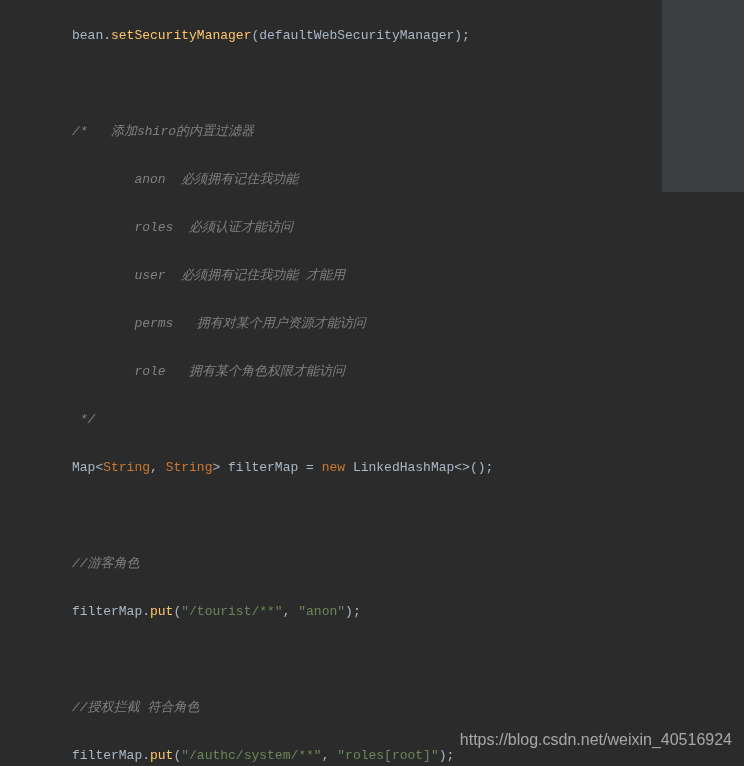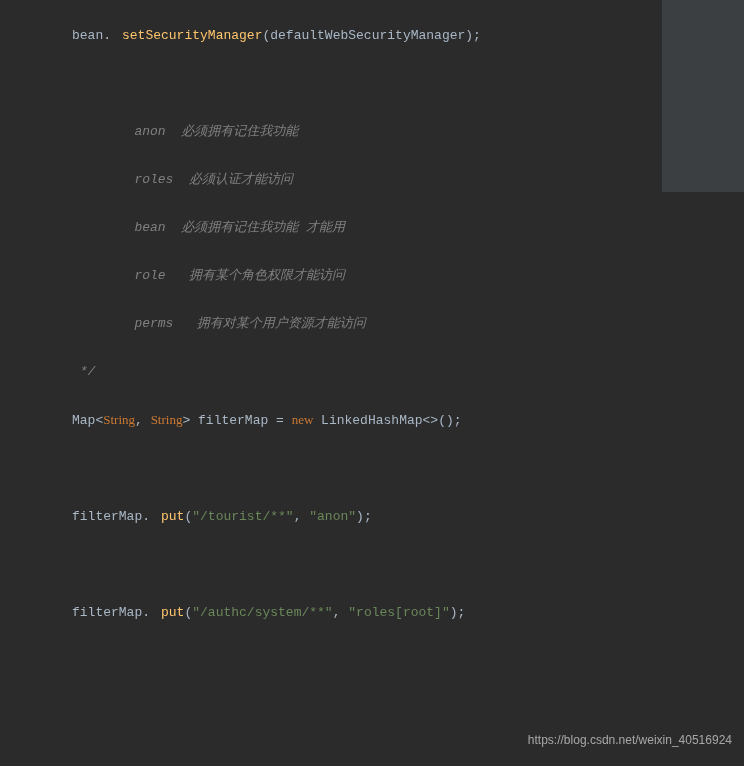--- a/index.html
+++ b/index.html
@@ -21,52 +21,55 @@
     }
     .sidebar-strip {
       position: absolute;
       right: 0;
       top: 0;
       width: 82px;
       height: 192px;
       background: #3c3f41;
     }
     .line { display: block; }
-    .kw { color: #cc7832; font-family: Liberation Serif, serif; }
-    .method { color: #ffc66d; margin-left: 11px; }
+    .kw { color: #cc7832; }
+    .method { color: #ffc66d; }
     .str { color: #6a8759; }
     .comment { color: #808080; font-style: italic; }
     .watermark {
       position: absolute;
       bottom: 14px;
       right: 12px;
       color: #d0d0d0;
-      font-size: 12px;
+      font-size: 16px;
       font-family: 'Microsoft YaHei', Arial, sans-serif;
       opacity: 0.75;
     }
   </style>
 </head>
 <body>
 
 <div class="sidebar-strip"></div>
 
 <div class="editor-area">
 <span class="line"><span>bean.</span><span class="method">setSecurityManager</span><span>(defaultWebSecurityManager);</span></span>
 <span class="line"> </span>
+<span class="line"><span class="comment">/*   添加shiro的内置过滤器</span></span>
 <span class="line"><span class="comment">        anon  必须拥有记住我功能</span></span>
 <span class="line"><span class="comment">        roles  必须认证才能访问</span></span>
-<span class="line"><span class="comment">        bean  必须拥有记住我功能 才能用</span></span>
+<span class="line"><span class="comment">        user  必须拥有记住我功能 才能用</span></span>
+<span class="line"><span class="comment">        perms   拥有对某个用户资源才能访问</span></span>
 <span class="line"><span class="comment">        role   拥有某个角色权限才能访问</span></span>
-<span class="line"><span class="comment">        perms   拥有对某个用户资源才能访问</span></span>
 <span class="line"><span class="comment"> */</span></span>
 <span class="line"><span>Map&lt;</span><span class="kw">String</span><span>, </span><span class="kw">String</span><span>&gt; filterMap = </span><span class="kw">new</span><span> LinkedHashMap&lt;&gt;();</span></span>
 <span class="line"> </span>
+<span class="line"><span class="comment">//游客角色</span></span>
 <span class="line"><span>filterMap.</span><span class="method">put</span><span>(</span><span class="str">"/tourist/**"</span><span>, </span><span class="str">"anon"</span><span>);</span></span>
 <span class="line"> </span>
+<span class="line"><span class="comment">//授权拦截 符合角色</span></span>
 <span class="line"><span>filterMap.</span><span class="method">put</span><span>(</span><span class="str">"/authc/system/**"</span><span>, </span><span class="str">"roles[root]"</span><span>);</span></span>
 
 
 
 
 
 
 
 
 

